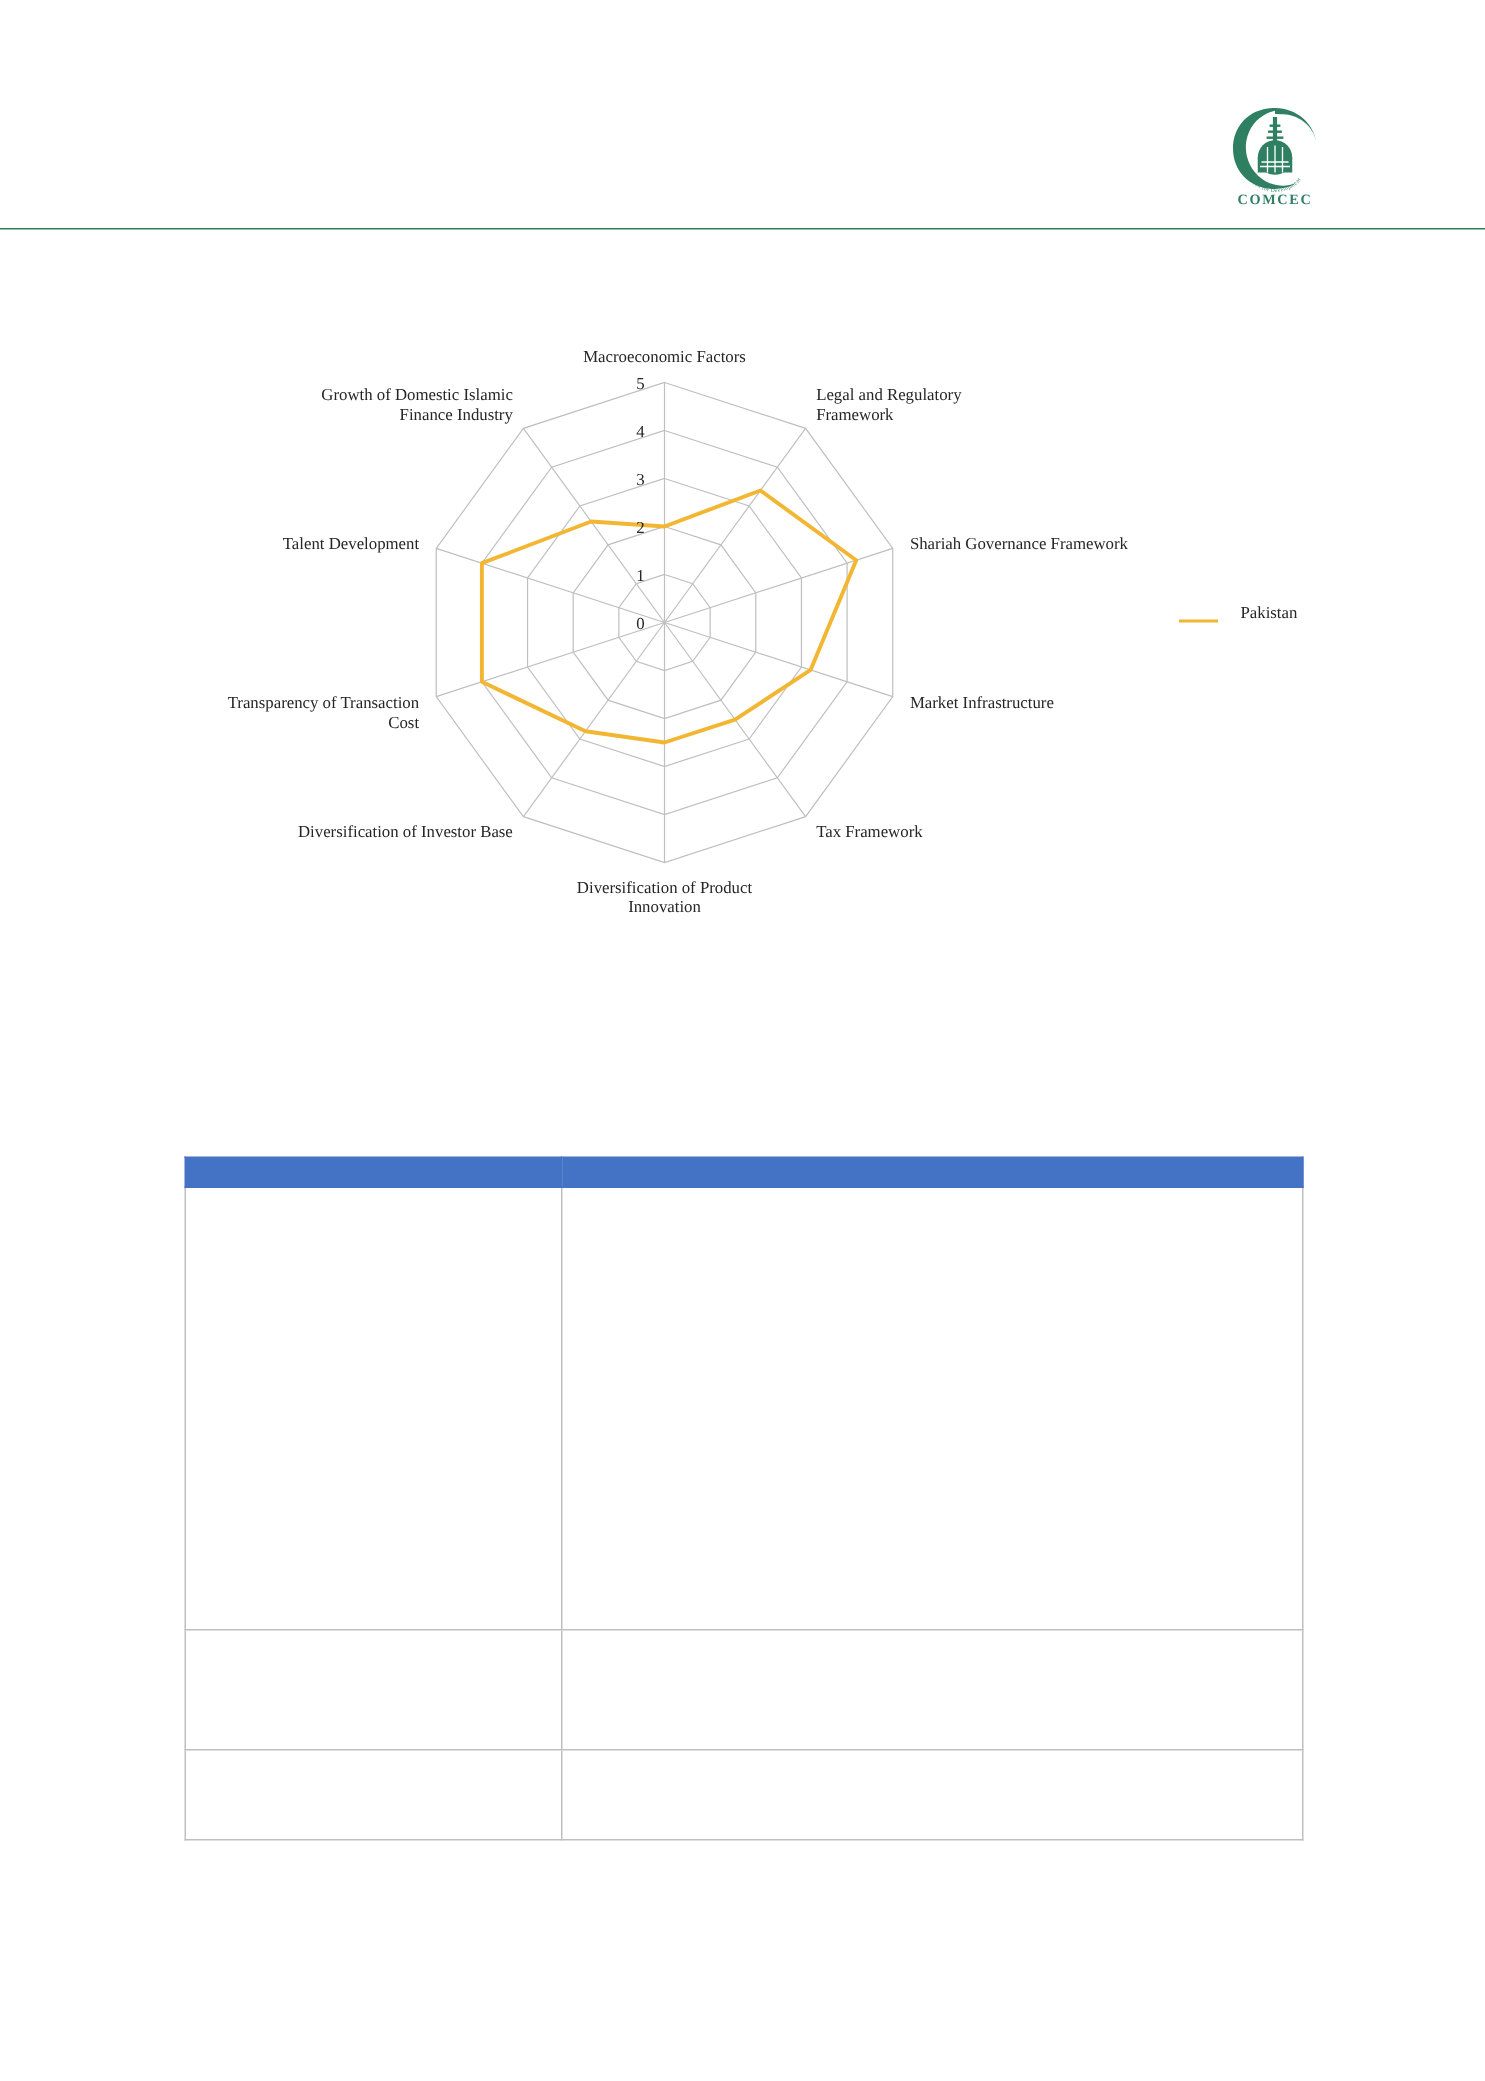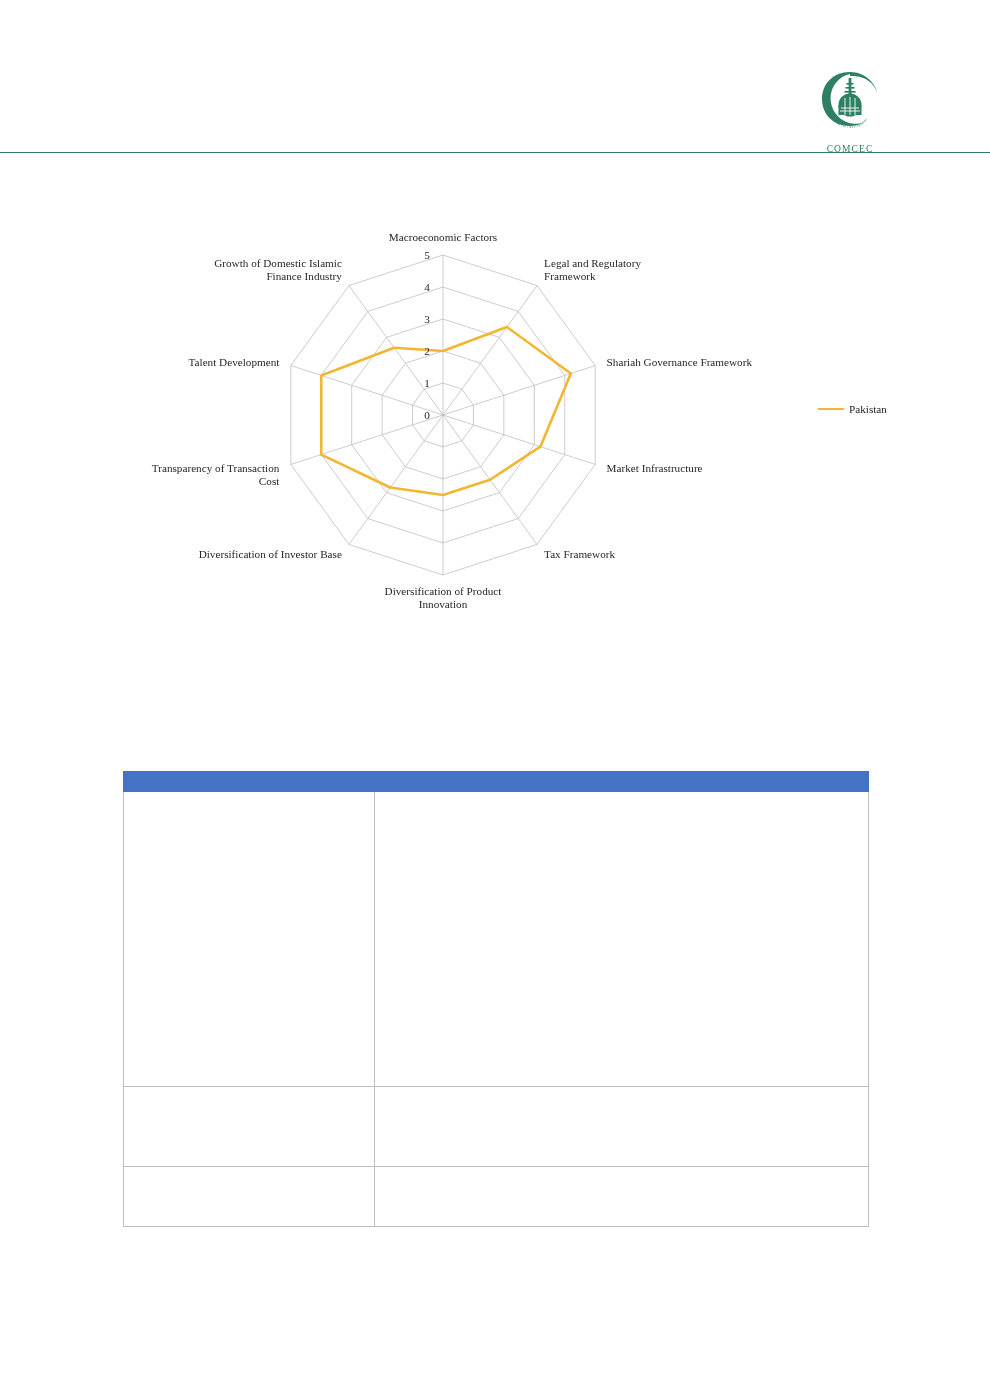--- a/index.html
+++ b/index.html
@@ -29,21 +29,22 @@
   #comcec-logo .mark {
     width: 62px; height: 58px;
     margin: 0 auto;
     position: relative;
   }
   #comcec-logo .wordmark {
     font-family: "Liberation Serif", serif;
     font-size: 9.5px;
     letter-spacing: 1.1px;
     color: #2f7f63;
-    margin-top: 16px;
+    margin-top: 1px;
+    font-weight: bold;
   }
   #header-rule {
     position: absolute;
     left: 0; top: 152px;
     width: 990px; height: 0;
     border-top: 1.4px solid #2e7d5f;
   }
 
   
   #chart-figure {
@@ -62,22 +63,22 @@
     font-family: "Liberation Serif", serif;
     font-size: 11.2px;
     fill: #262626;
   }
   .grid-line { stroke: #bfbfbf; stroke-width: 0.8; fill: none; }
   .spoke-line { stroke: #bfbfbf; stroke-width: 0.8; }
   .series-path { fill: none; stroke-linejoin: round; stroke-linecap: round; }
 
   #chart-legend {
     position: absolute;
-    left: 708px; top: 188px;
-    display: flex; align-items: center; gap: 5px;
+    left: 676px; top: 188px;
+    display: flex; align-items: flex-end; gap: 15px;
   }
   #chart-legend .swatch {
     display: block; width: 26px; height: 0;
     border-top: 2.6px solid #f2b632;
   }
   #chart-legend .legend-text {
     font-family: "Liberation Serif", serif;
     font-size: 11.2px; color: #262626;
   }
 

